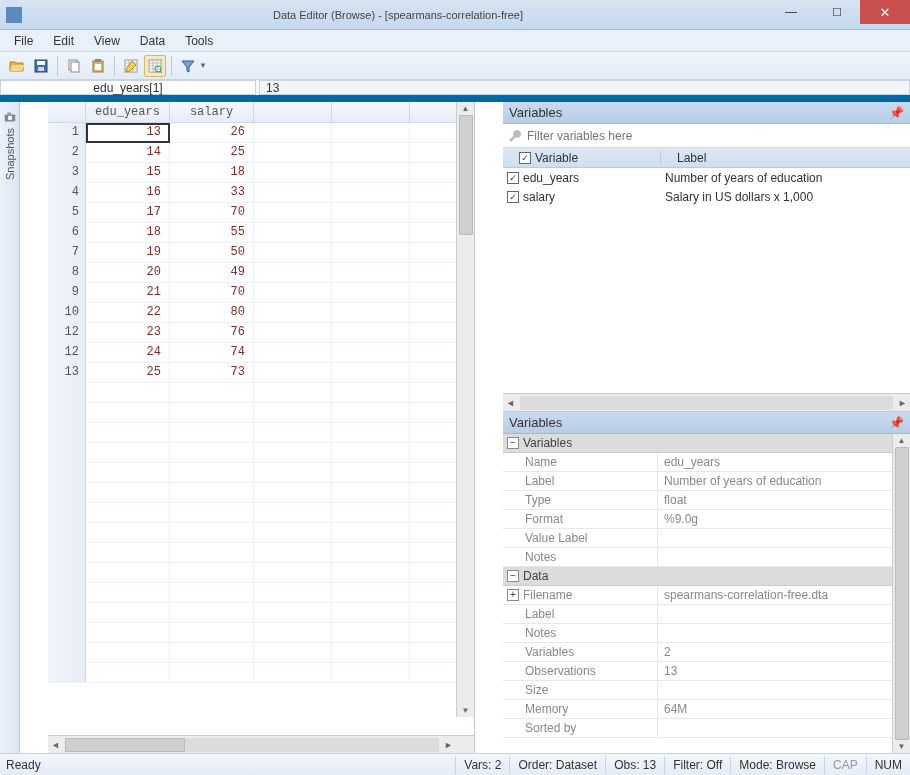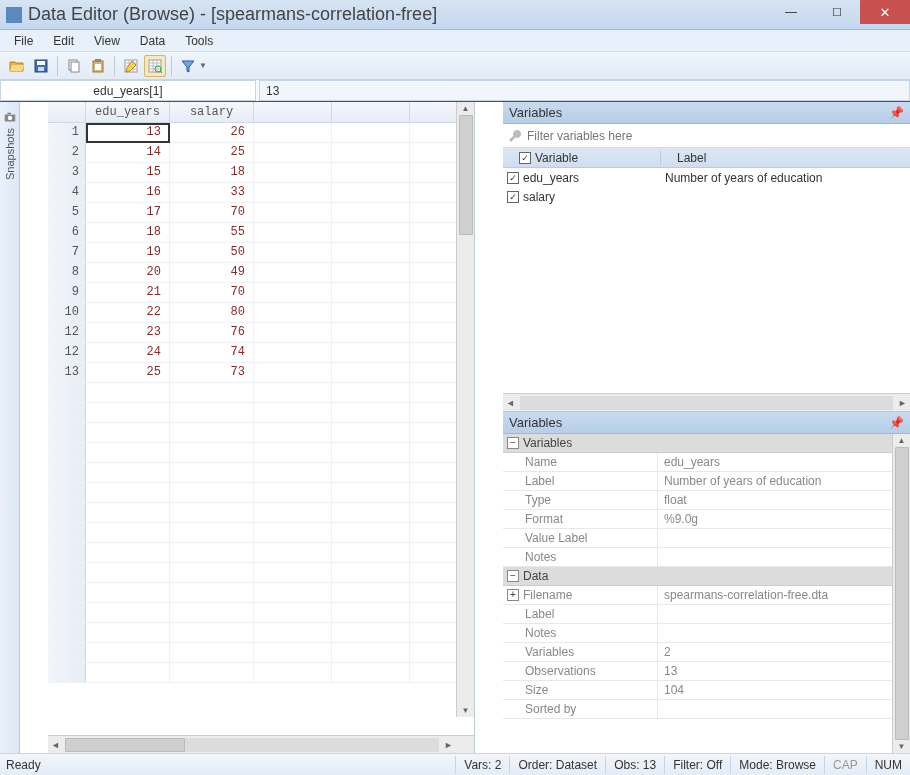--- a/index.html
+++ b/index.html
@@ -1,42 +1,42 @@
 <!DOCTYPE html>
 <html><head>
 <meta charset="utf-8">
 <style>
   * { box-sizing: border-box; margin: 0; padding: 0; }
   body { font-family: "Segoe UI", Tahoma, sans-serif; font-size: 12px; color: #333; background: #fff; overflow: hidden; width: 910px; height: 775px; }
   
   
   .titlebar { height: 30px; background: linear-gradient(#d7e4f2, #c3d8ef); display: flex; align-items: center; border-bottom: 1px solid #9fb8d8; }
   .titlebar-icon { width: 16px; height: 16px; margin: 0 6px; background: #5a8ac0; }
-  .titlebar-title { flex: 1; text-align: left; font-size: 18px; color: #444; }
+  .titlebar-title { flex: 1; text-align: center; font-size: 11px; color: #444; }
   .titlebar-buttons { display: flex; height: 100%; }
   .titlebar-btn { width: 46px; height: 24px; display: flex; align-items: center; justify-content: center; font-size: 14px; cursor: default; }
   .titlebar-btn.close { background: #c8504f; color: #fff; width: 50px; }
   .titlebar-btn.min, .titlebar-btn.max { color: #333; }
   .titlebar-btn.min::before { content: "—"; font-size: 12px; }
   .titlebar-btn.max::before { content: "☐"; font-size: 11px; }
   .titlebar-btn.close::before { content: "✕"; font-size: 13px; }
 
   
   .menubar { height: 22px; background: #e8f0fa; display: flex; align-items: center; padding: 4px 4px; border-bottom: 1px solid #d0dceb; }
   .menubar-item { padding: 2px 10px; cursor: default; }
 
   
   .toolbar { height: 28px; background: linear-gradient(#f0f5fc, #e2ebf6); display: flex; align-items: center; padding: 0 6px; border-bottom: 1px solid #c5d4e8; gap: 2px; }
   .tool-btn { width: 22px; height: 22px; display:flex; align-items:center; justify-content:center; cursor:default; border: 1px solid transparent; border-radius:2px; }
   .tool-btn.active { background:#f5e9c2; border-color:#d7b66c; }
   .tool-sep { width:1px; height:20px; background:#bcc; margin:0 3px; }
   .tool-arrow { font-size:8px; color:#666; margin-left:-2px; }
 
   
-  .namebar { height: 22px; background: #f7fafd; display: flex; align-items: stretch; border-bottom: 1px solid #0369a1; }
+  .namebar { height: 22px; background: #f7fafd; display: flex; align-items: stretch; border-bottom: 7px solid #0369a1; }
   .namebar-name { width: 256px; border: 1px solid #c5d4e8; background:#fff; padding: 2px 6px; text-align:center; font-size:12px; display:flex; align-items:center; justify-content:center; }
   .namebar-value { flex:1; border: 1px solid #c5d4e8; background:#f2f6fb; padding:2px 6px; display:flex; align-items:center; margin-left:3px; }
 
   
   .main { display:flex; height: calc(775px - 30px - 22px - 28px - 22px - 22px); gap: 28px; }
   
   
   .snapshots-tab { width:20px; background: linear-gradient(90deg,#eaf1fa,#dce8f6); border-right:1px solid #bcc; display:flex; align-items:flex-start; justify-content:center; padding-top:8px; cursor:default; }
   .snapshots-label { writing-mode: vertical-rl; transform: rotate(180deg); font-size:11px; color:#555; }
   .snap-icon { width:14px; height:14px; margin-bottom:4px; }
@@ -444,20 +444,21 @@
               <span class="chk"></span>
               <span>edu_years</span>
             </div>
             <div class="col label">Number of years of education</div>
           </div>
           <div class="vars-row">
             <div class="col var">
               <span class="chk"></span>
               <span>salary</span>
             </div>
+            <div class="col label">Salary in US dollars x 1,000</div>
           </div>
         </div>
       <div class="vars-hscroll">
           <div class="track"></div>
         </div>
     </div>
 
     <div class="props-panel">
       <div class="panel-header">
         <span>Variables</span>
@@ -514,21 +515,24 @@
           <div class="props-row">
             <div class="k">Variables</div>
             <div class="v">2</div>
           </div>
           <div class="props-row">
             <div class="k">Observations</div>
             <div class="v">13</div>
           </div>
           <div class="props-row">
             <div class="k">Size</div>
-            <div class="v">104</div>
+          </div>
+          <div class="props-row">
+            <div class="k">Memory</div>
+            <div class="v">64M</div>
           </div>
           <div class="props-row">
             <div class="k">Sorted by</div>
             <div class="v"></div>
           </div>
           <div class="props-vscroll">
             <div class="thumb-v2"></div>
           </div>
       </div>
     </div>

